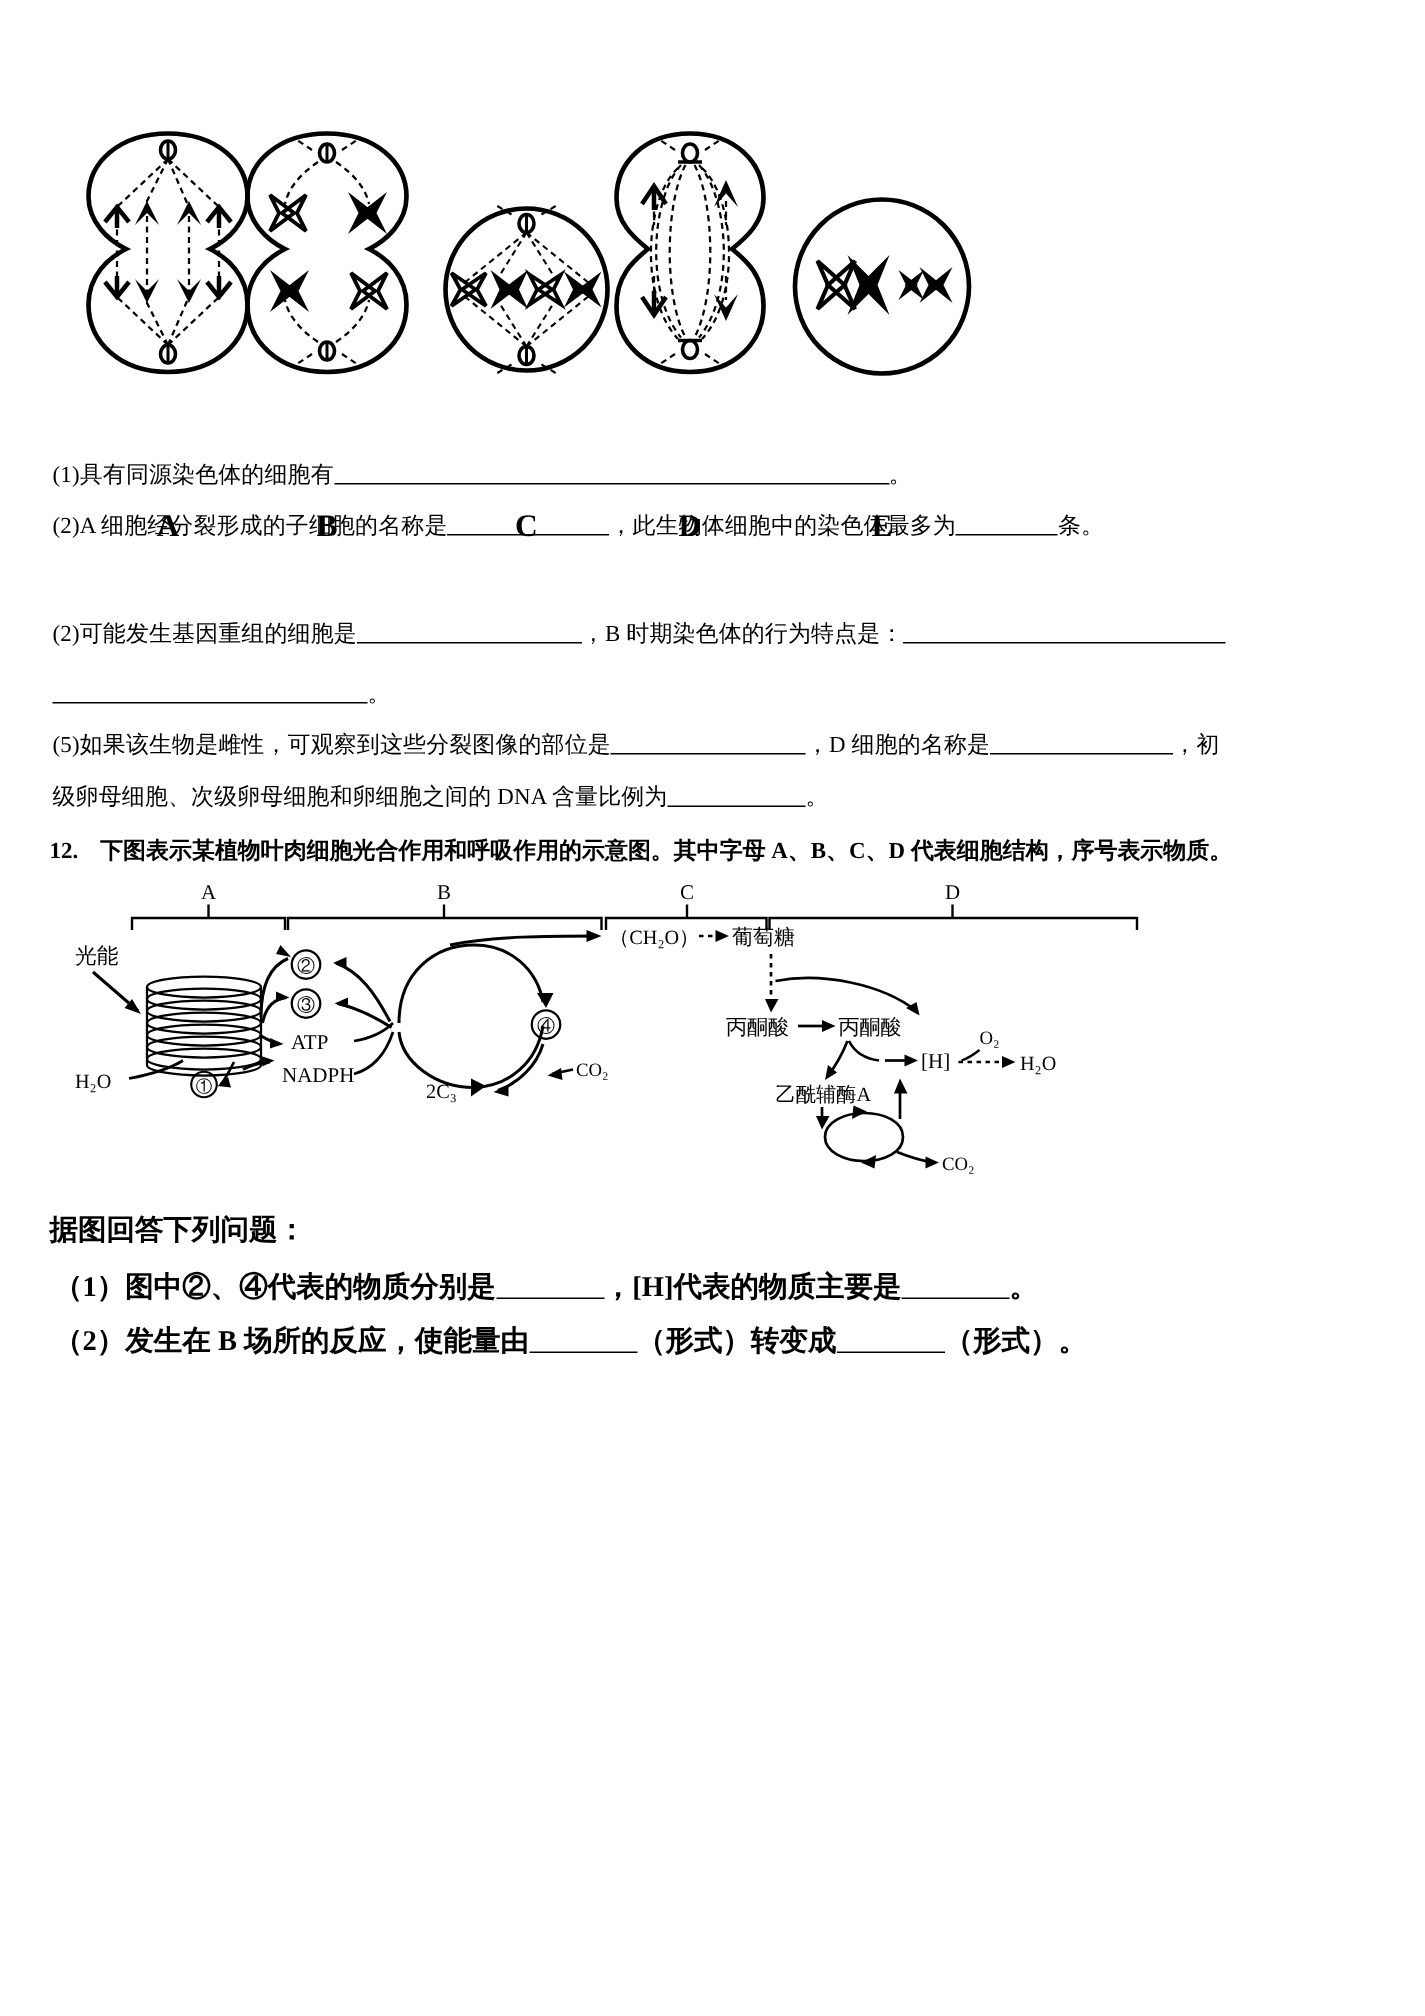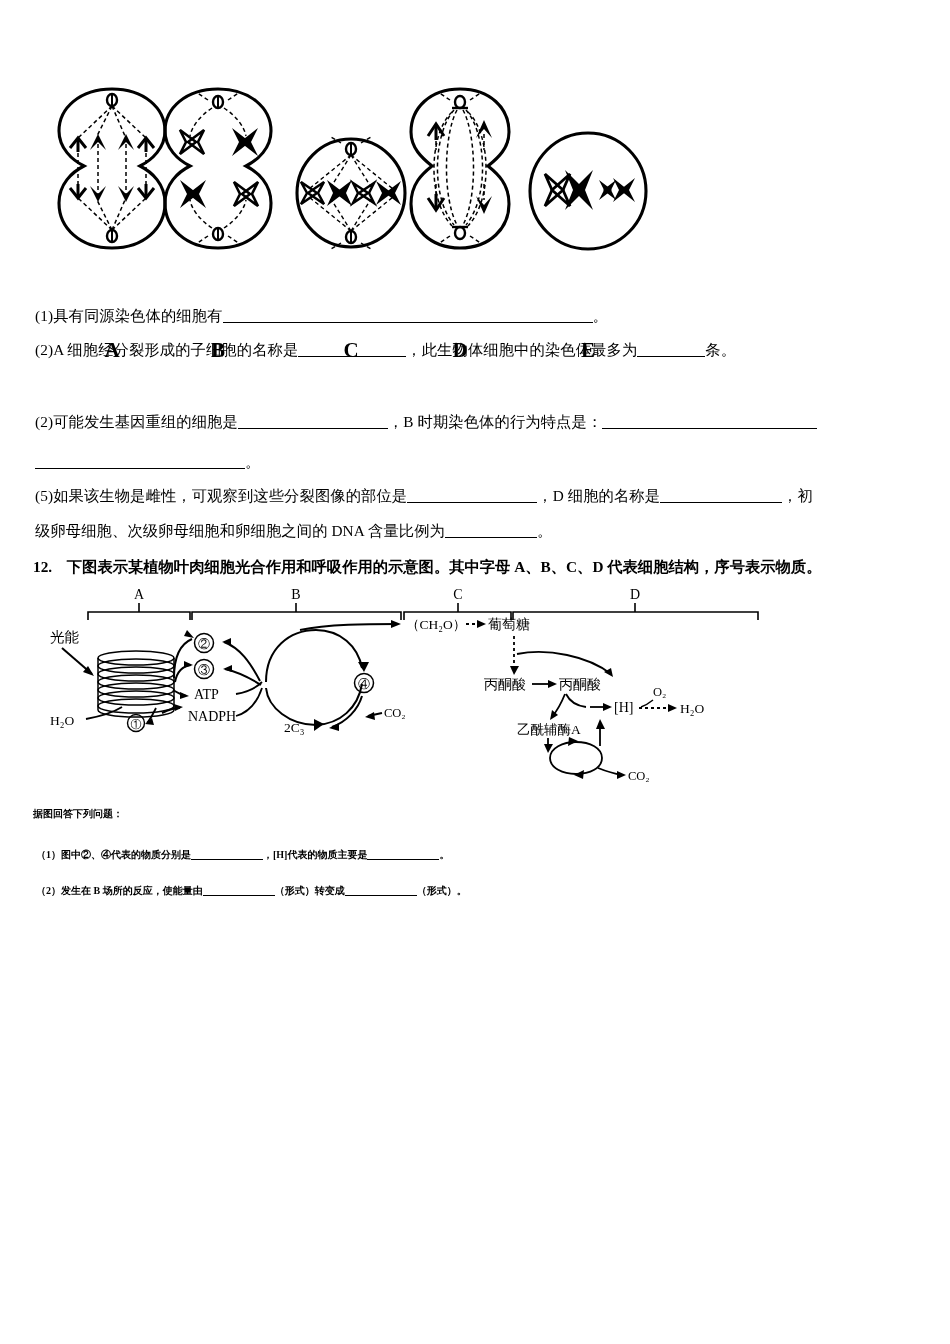--- a/index.html
+++ b/index.html
@@ -45,21 +45,21 @@
     font-size:15.3px;font-weight:bold;white-space:nowrap;
   }
 
   
   .diagram{position:absolute;left:28px;top:586px;width:900px;height:210px;}
   .diagram svg{display:block;}
 
   
   .bq{
     position:absolute;left:36px;
-    font-size:10px;font-weight:bold;white-space:nowrap;
+    font-size:19px;font-weight:bold;white-space:nowrap;
   }
 </style>
 </head>
 <body>
 
 <div class="page">
 
   <div class="cellrow">
 
     <div class="cellfig" style="left:52px;">

